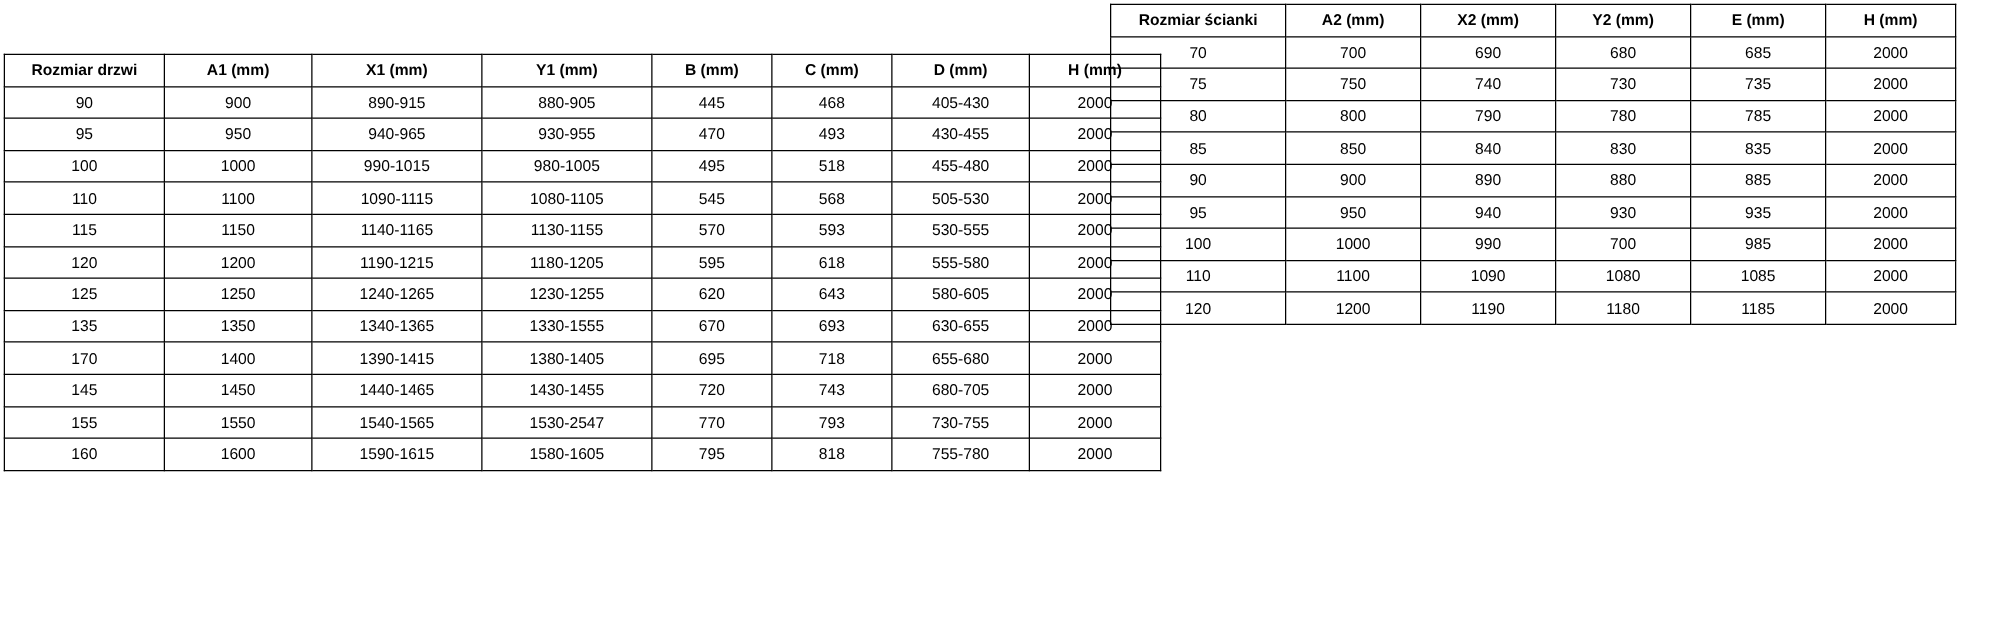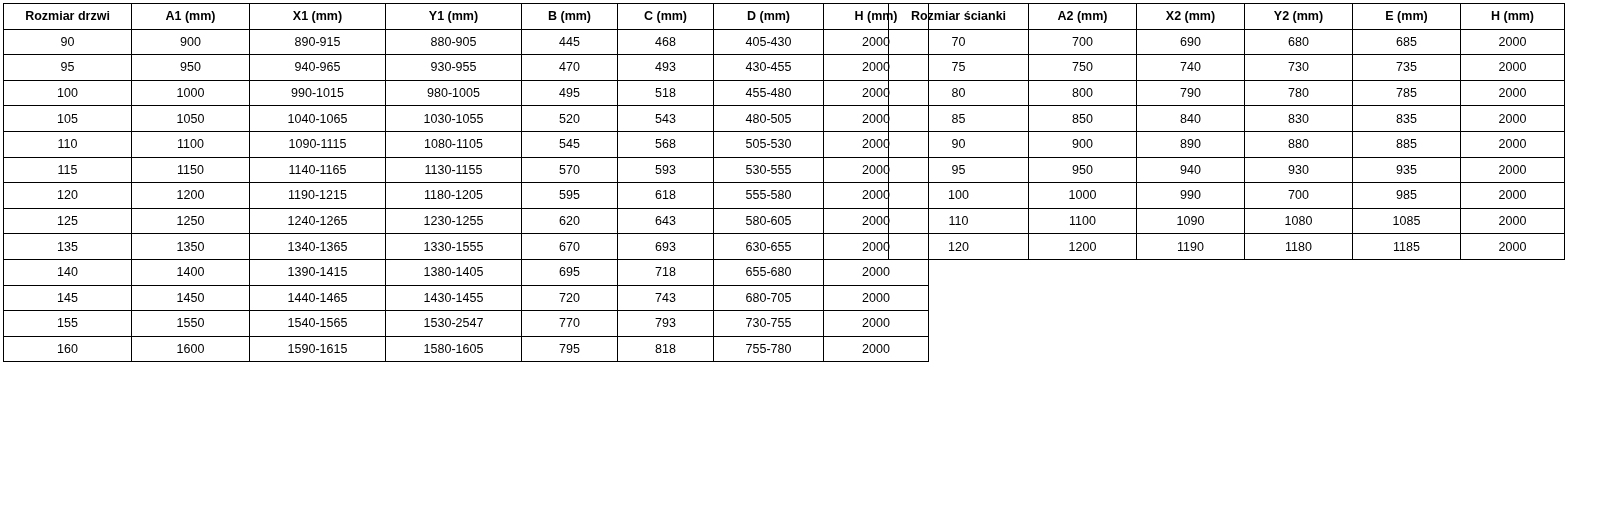--- a/index.html
+++ b/index.html
@@ -16,21 +16,21 @@
   }
   .page {
     position: relative;
     width: 1600px;
     height: 514px;
   }
   .table-wrap {
     position: absolute;
     top: 3px;
   }
-  #doors-wrap { left: 3px; }
+  #doors-wrap { left: 3px; margin-top: 40px; }
   #walls-wrap { left: 888px; }
 
   table.spec {
     border-collapse: collapse;
     table-layout: fixed;
   }
   table.spec td, table.spec th {
     border: 1px solid #000000;
     text-align: center;
     vertical-align: middle;
@@ -119,30 +119,20 @@
           <td>100</td>
           <td>1000</td>
           <td>990-1015</td>
           <td>980-1005</td>
           <td>495</td>
           <td>518</td>
           <td>455-480</td>
           <td>2000</td>
         </tr>
         <tr>
-          <td>105</td>
-          <td>1050</td>
-          <td>1040-1065</td>
-          <td>1030-1055</td>
-          <td>520</td>
-          <td>543</td>
-          <td>480-505</td>
-          <td>2000</td>
-        </tr>
-        <tr>
           <td>110</td>
           <td>1100</td>
           <td>1090-1115</td>
           <td>1080-1105</td>
           <td>545</td>
           <td>568</td>
           <td>505-530</td>
           <td>2000</td>
         </tr>
         <tr>
@@ -179,21 +169,21 @@
           <td>135</td>
           <td>1350</td>
           <td>1340-1365</td>
           <td>1330-1555</td>
           <td>670</td>
           <td>693</td>
           <td>630-655</td>
           <td>2000</td>
         </tr>
         <tr>
-          <td>140</td>
+          <td>170</td>
           <td>1400</td>
           <td>1390-1415</td>
           <td>1380-1405</td>
           <td>695</td>
           <td>718</td>
           <td>655-680</td>
           <td>2000</td>
         </tr>
         <tr>
           <td>145</td>

